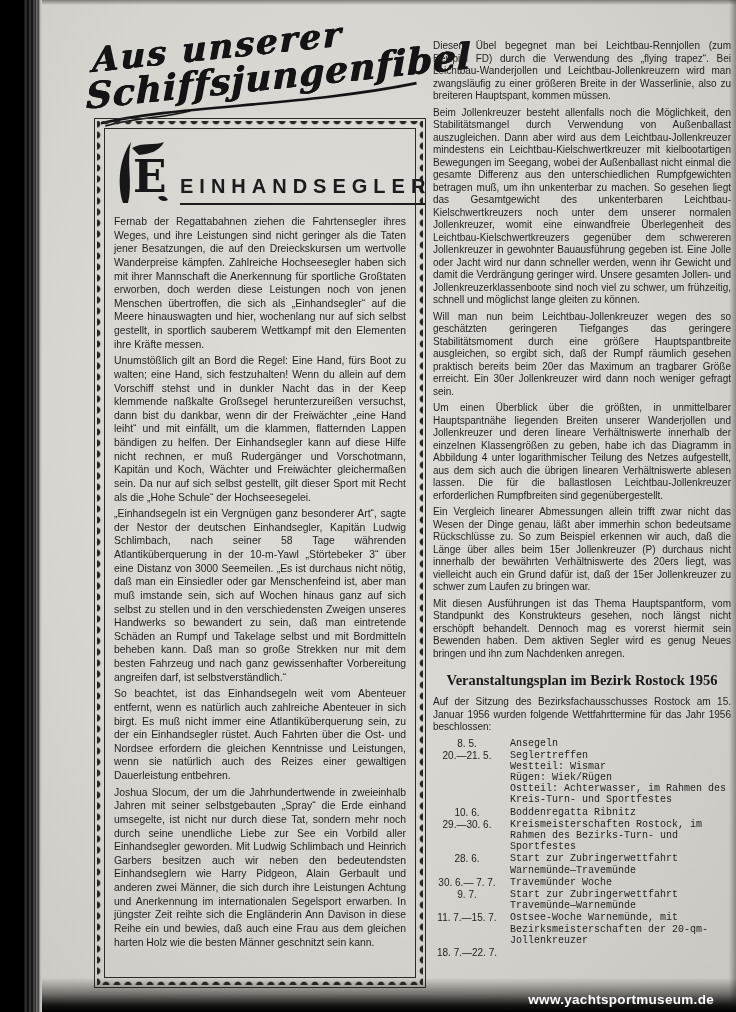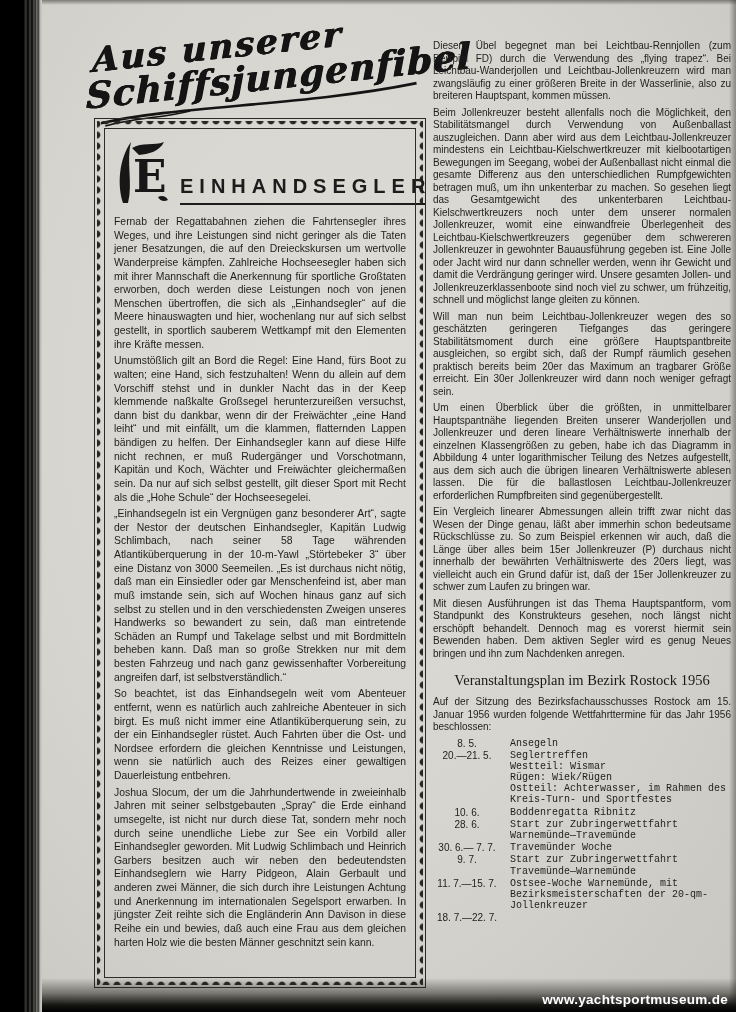--- a/index.html
+++ b/index.html
@@ -22,21 +22,21 @@
   }
   .top-shadow {
     position:absolute; left:0; right:0; top:0; height:5px; z-index:5;
     background:linear-gradient(to bottom, rgba(40,40,36,0.5), rgba(40,40,36,0));
   }
   .right-shadow {
     position:absolute; top:0; right:0; width:7px; height:100%; z-index:5;
     background:linear-gradient(to left, rgba(50,50,45,0.45), rgba(50,50,45,0));
   }
   .watermark {
-    position:absolute; right:8px; bottom:5px; z-index:7;
+    position:absolute; right:22px; bottom:5px; z-index:7;
     color:#fff; font-weight:bold; font-size:13.5px; letter-spacing:0.3px;
   }
   
   .script-title {
     position:absolute; left:84px; top:22px; width:360px; z-index:2;
     transform:rotate(-6deg); color:#141414;
     font-family:"DejaVu Serif", serif; font-style:italic; font-weight:bold;
   }
   .script-line1 {
     font-size:34px; margin-left:10px; letter-spacing:2px; transform:skewX(-6deg);
@@ -69,21 +69,21 @@
     flex:1; margin:0; font-size:20px; font-weight:bold; letter-spacing:6px; color:#1c1c1c;
     border-bottom:2px solid #1c1c1c; padding-bottom:5px; font-family:"Liberation Sans", sans-serif;
   }
   .para { margin:0 0 3px; text-align:justify; hyphens:auto; -webkit-hyphens:auto; }
   .article-body .para { font-size:10.4px; line-height:1.31; }
   
   .right-col { position:absolute; left:433px; top:40px; width:298px; z-index:2; }
   .right-col .para { font-size:10px; line-height:1.25; margin-bottom:4px; }
   .events-heading {
     margin:12px 0 7px; text-align:center; font-family:"Liberation Serif", serif;
-    font-size:14.5px; font-weight:normal; color:#191919;
+    font-size:14.5px; font-weight:bold; color:#191919;
   }
   .events-intro { font-size:10px; line-height:1.27; text-align:justify; margin:0 0 6px; }
   .event-row { display:flex; font-size:10px; line-height:1.12; margin-bottom:1px; }
   .event-date { flex:none; width:68px; text-align:center; white-space:nowrap; }
   .event-text { flex:1; padding-left:9px;font-family:Liberation Mono, monospace; }
 </style>
 </head>
 <body>
 
 <div class="page">
@@ -143,20 +143,26 @@
             <div class="event-line">Ostteil: Achterwasser, im Rahmen des Kreis-Turn- und Sportfestes</div>
           </div>
         </div>
         <div class="event-row">
           <span class="event-date">10. 6.</span>
           <div class="event-text">
             <div class="event-line">Boddenregatta Ribnitz</div>
           </div>
         </div>
         <div class="event-row">
+          <span class="event-date">29.—30. 6.</span>
+          <div class="event-text">
+            <div class="event-line">Kreismeisterschaften Rostock, im Rahmen des Bezirks-Turn- und Sportfestes</div>
+          </div>
+        </div>
+        <div class="event-row">
           <span class="event-date">28. 6.</span>
           <div class="event-text">
             <div class="event-line">Start zur Zubringerwettfahrt Warnemünde—Travemünde</div>
           </div>
         </div>
         <div class="event-row">
           <span class="event-date">30. 6.— 7. 7.</span>
           <div class="event-text">
             <div class="event-line">Travemünder Woche</div>
           </div>

